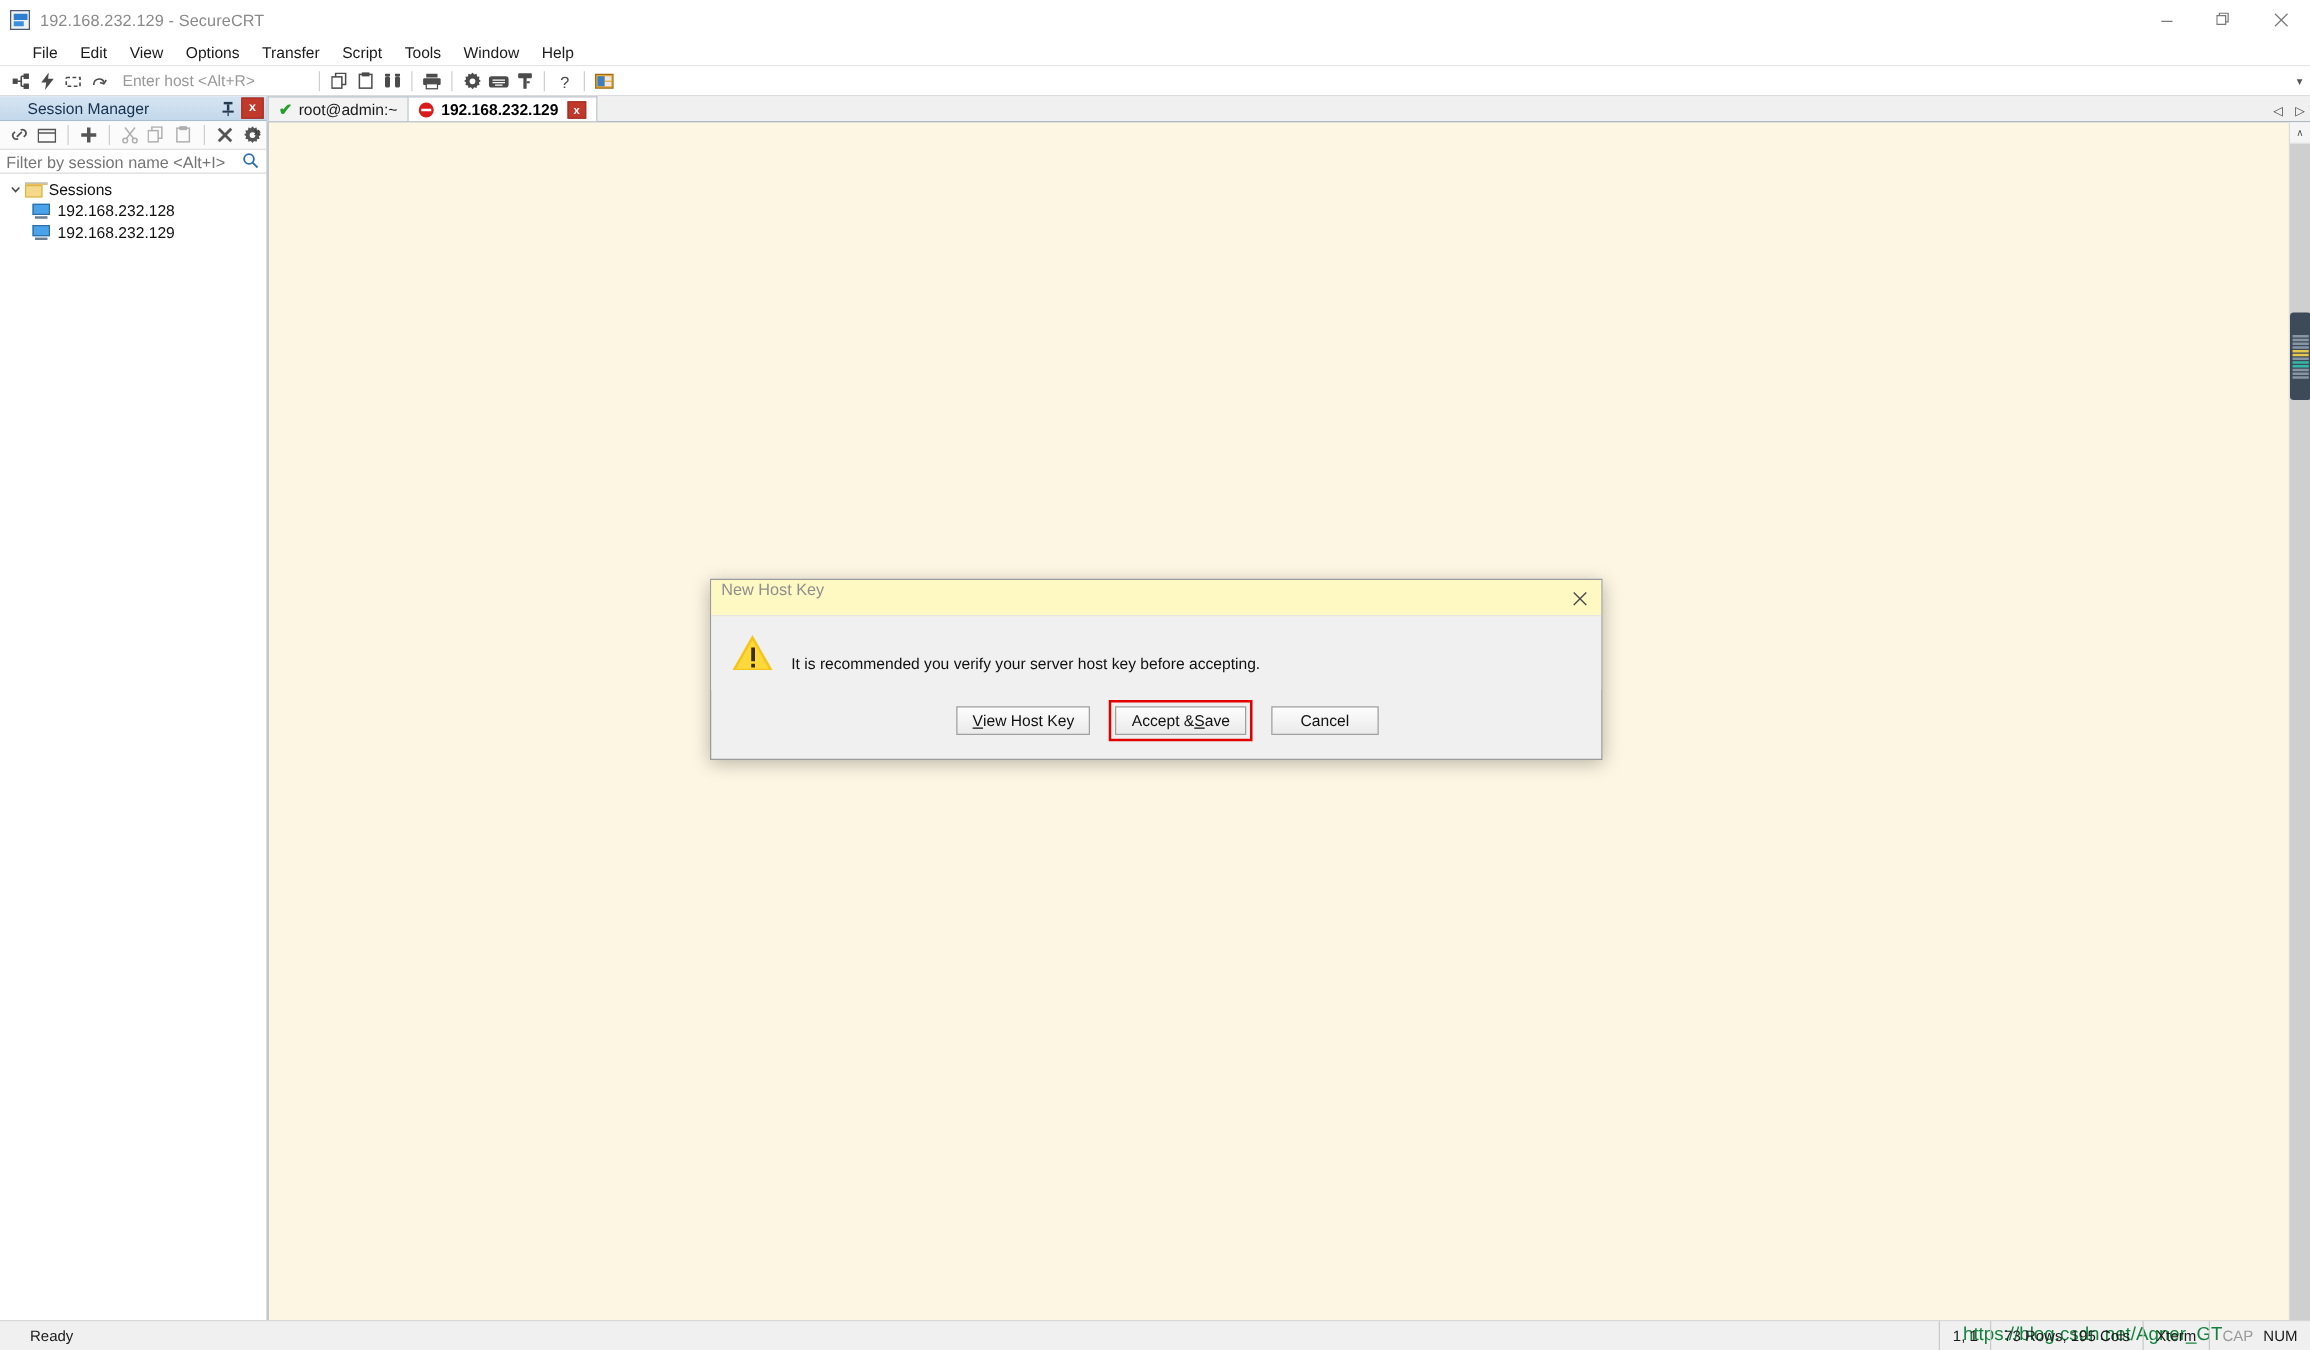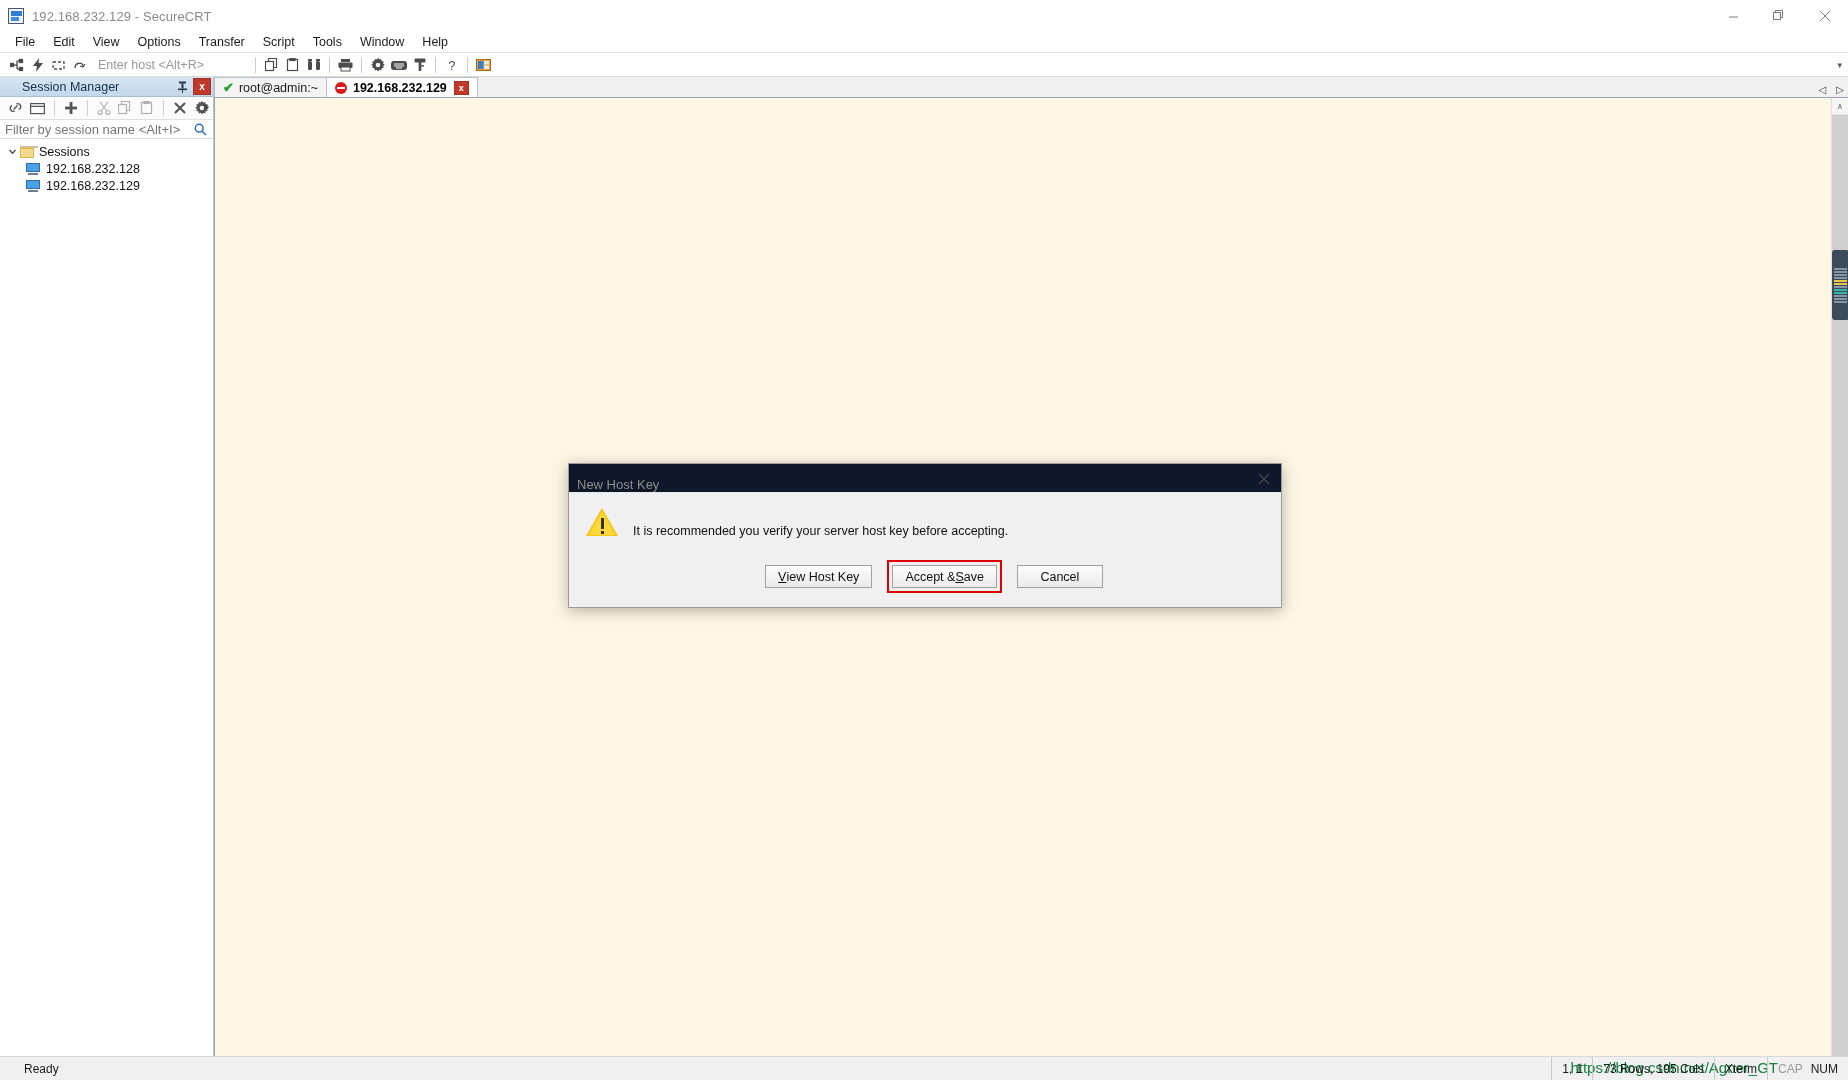--- a/index.html
+++ b/index.html
@@ -53,21 +53,21 @@
     display:flex; align-items:center; justify-content:center;
     color:#7a7a7a;
   }
   .winbtn svg { display:block; }
 
   
   .menubar {
     height: 21px; flex: 0 0 21px;
     display:flex; align-items:center;
     background:#ffffff;
-    padding-left: 6px;
+    padding-left: 17px;
     border-bottom: 1px solid #e3e3e3;
   }
   .menu-item {
     font-size: 12.5px; color:#1b1b1b;
     padding: 2px 9px;
     line-height: 15px;
     white-space: nowrap;
   }
 
   
@@ -274,22 +274,22 @@
     position:absolute;
     left:568px; top:463px; width:714px; height:145px;
     background:#f0f0f0;
     border:1px solid #9b9b9b;
     box-shadow: 0 3px 14px rgba(0,0,0,.28);
     display:flex; flex-direction:column;
     pointer-events:auto;
   }
   .dlg-title {
     height:29px; flex:0 0 29px;
-    background:#0f172a;
-    display:flex; align-items:flex-end;
+    background:#fef9c3;
+    display:flex; align-items:flex-start;
     padding-left:8px; position:relative;
     border-bottom:1px solid #e6e6e6;
   }
   .dlg-title-text { font-size:13px; color:#8e8e8e; }
   .dlg-x {
     position:absolute; right:0; top:0; width:34px; height:29px;
     display:flex; align-items:center; justify-content:center; color:#4a4a4a;
   }
   .dlg-body {
     flex:1 1 auto; background:#f0f0f0;

